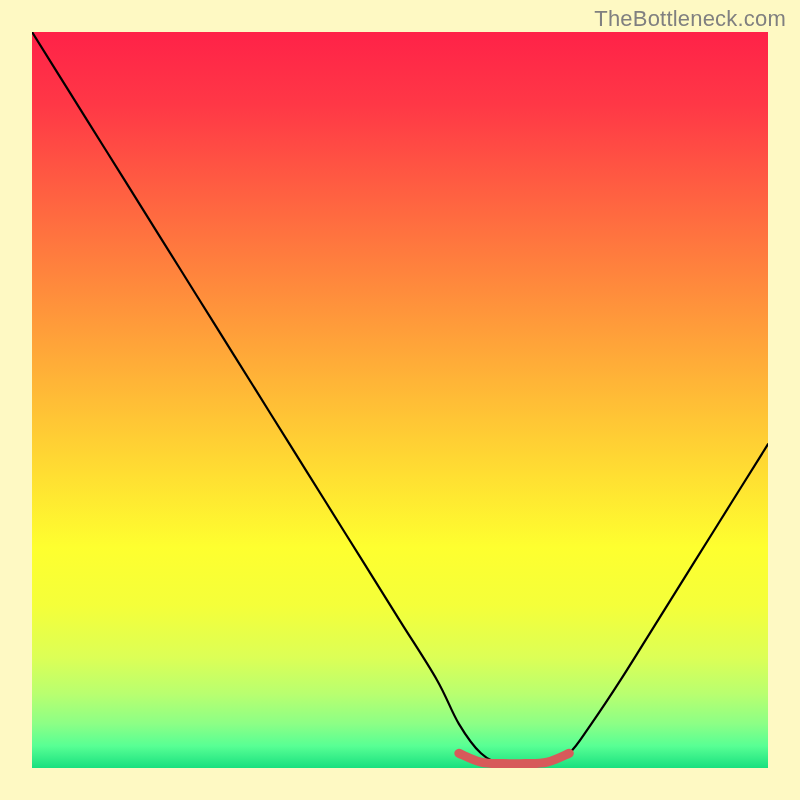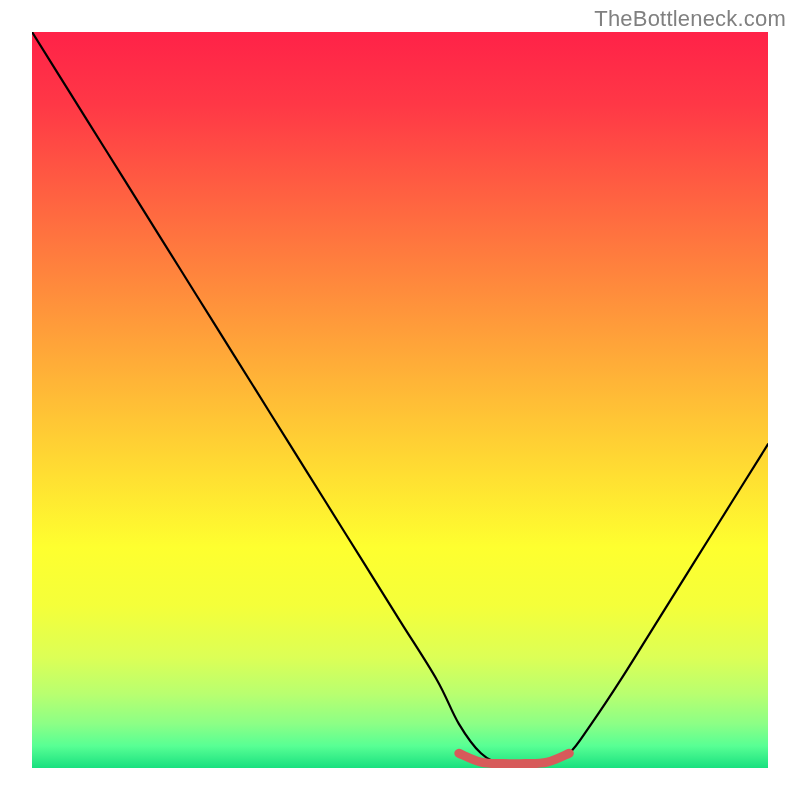--- a/index.html
+++ b/index.html
@@ -8,21 +8,21 @@
     width: 800px;
     height: 800px;
     overflow: hidden;
     background: #000;
     font-family: Arial, Helvetica, sans-serif;
   }
   .frame {
     position: relative;
     width: 800px;
     height: 800px;
-    background: #ffffff;
+    background: #fef9c3;
   }
   .plot-area {
     position: absolute;
     left: 32px;
     top: 32px;
     width: 736px;
     height: 736px;
     overflow: hidden;
   }
   .gradient-bg {

